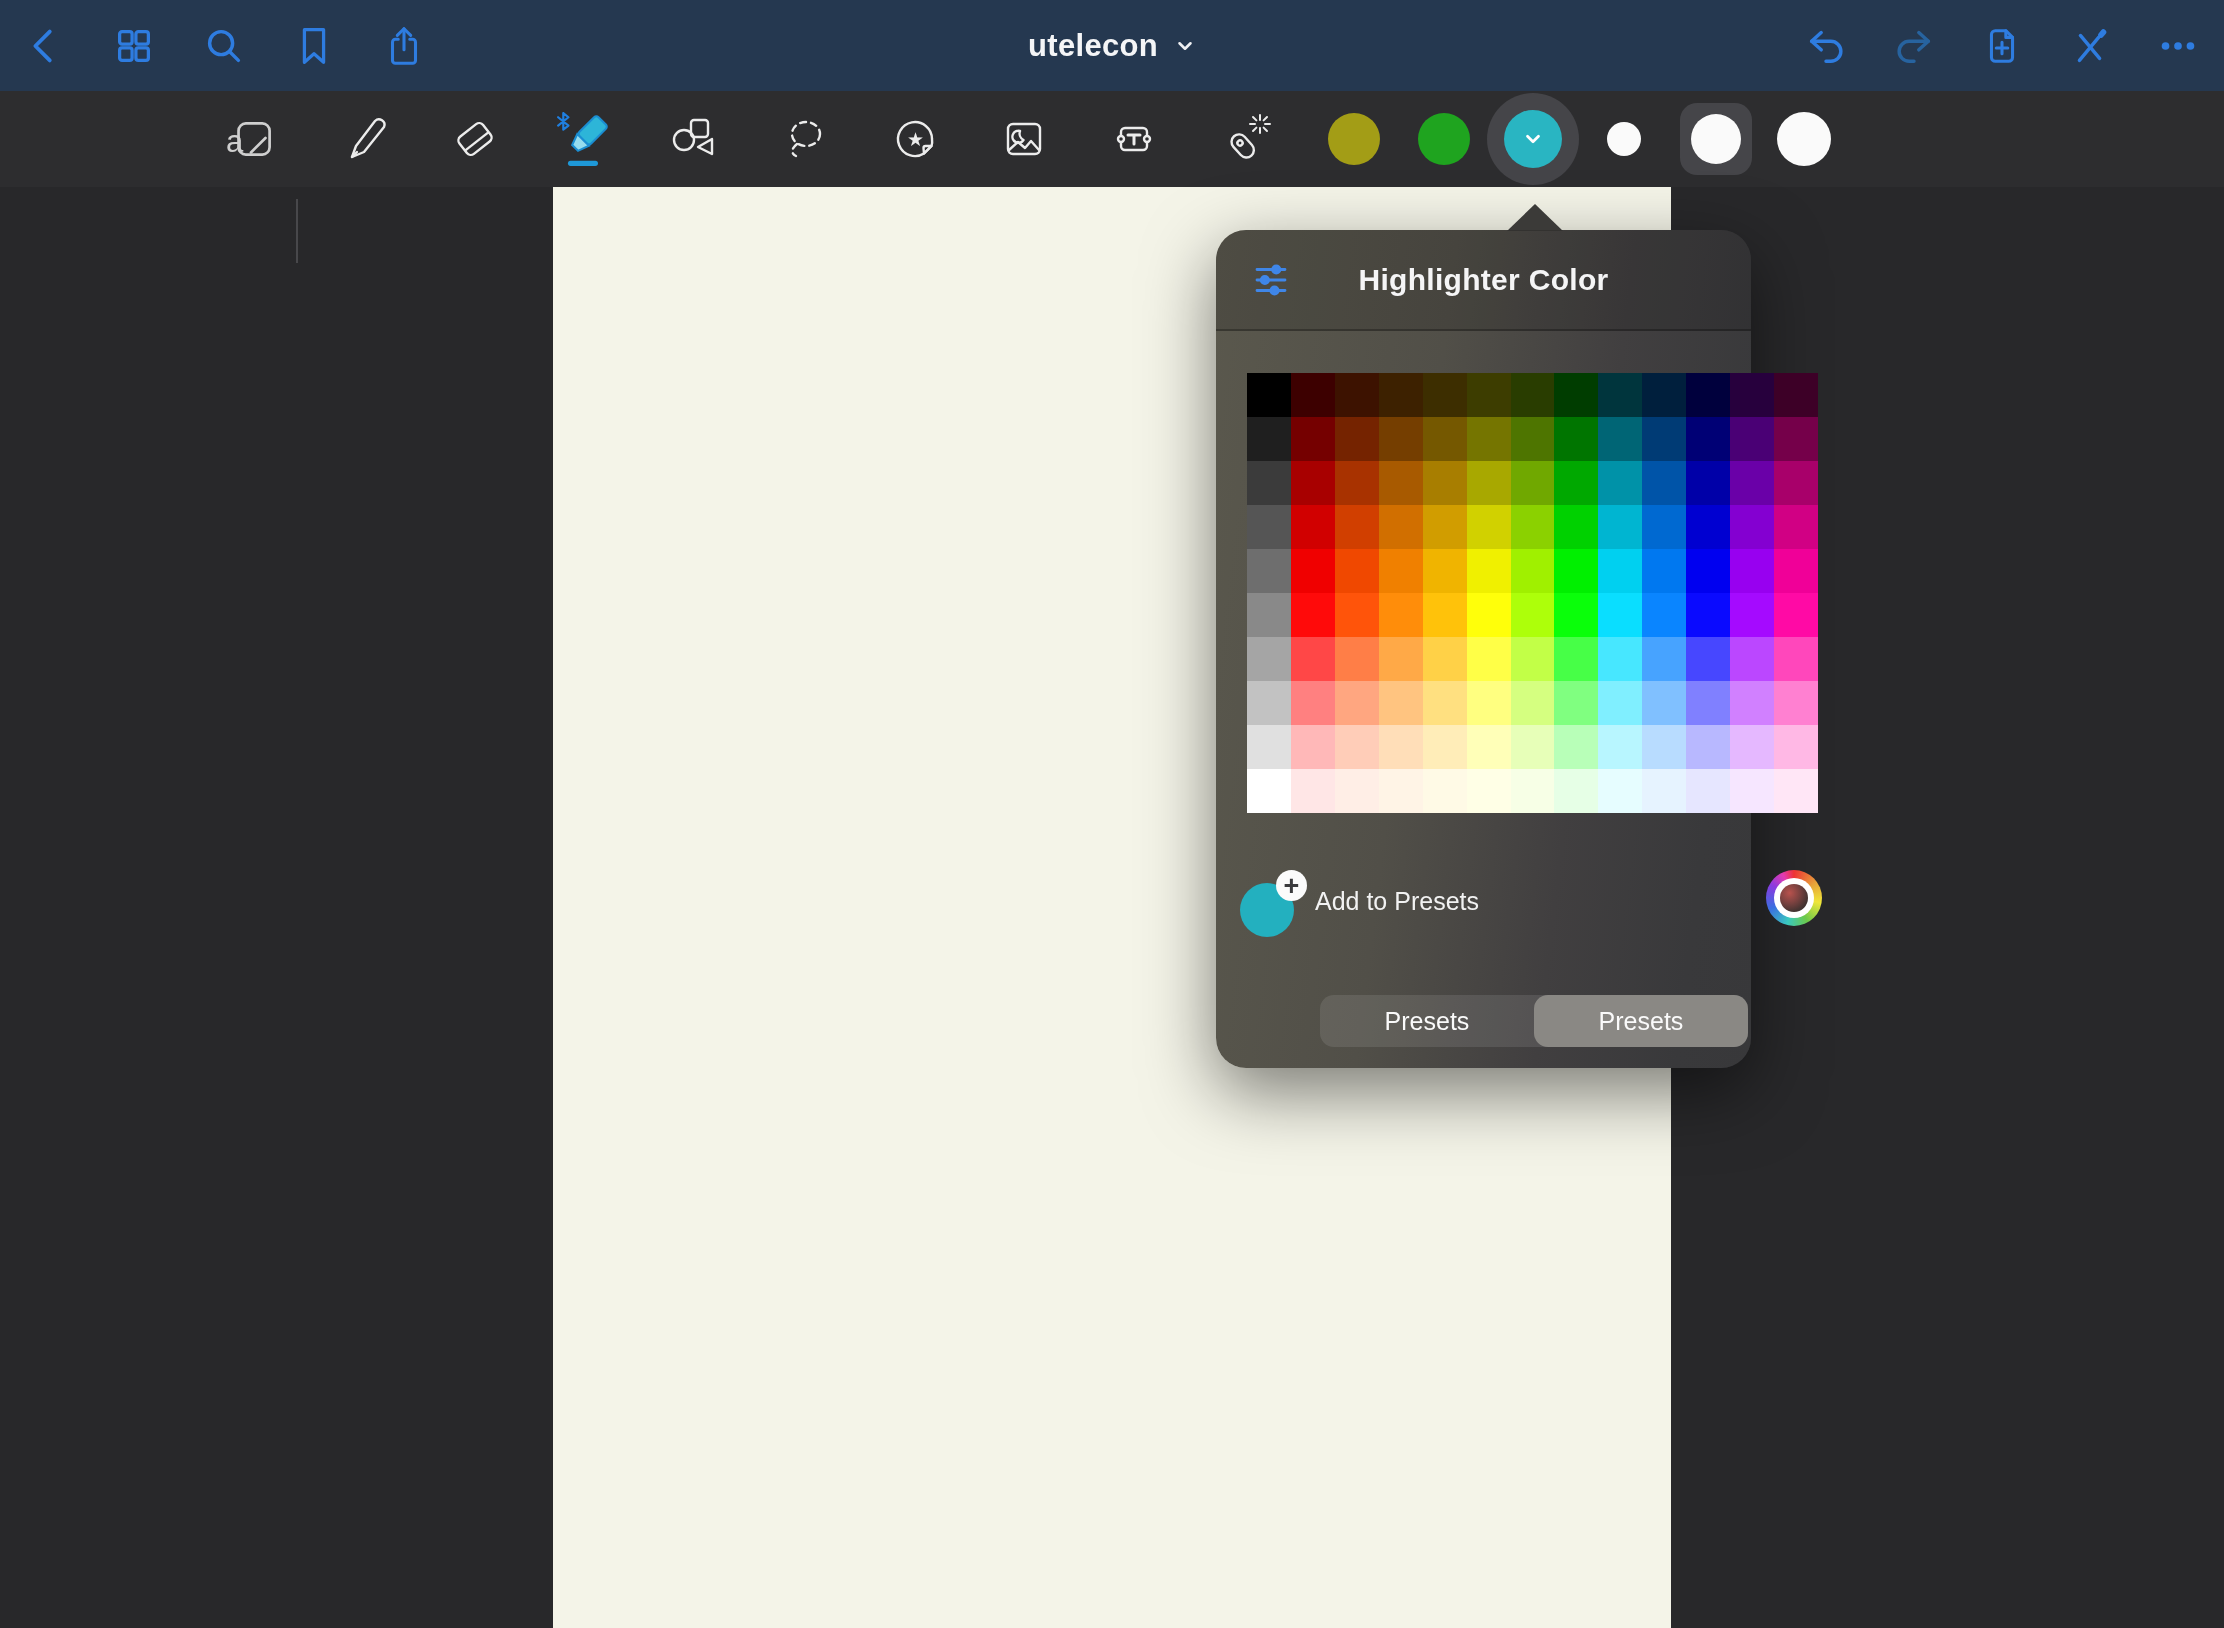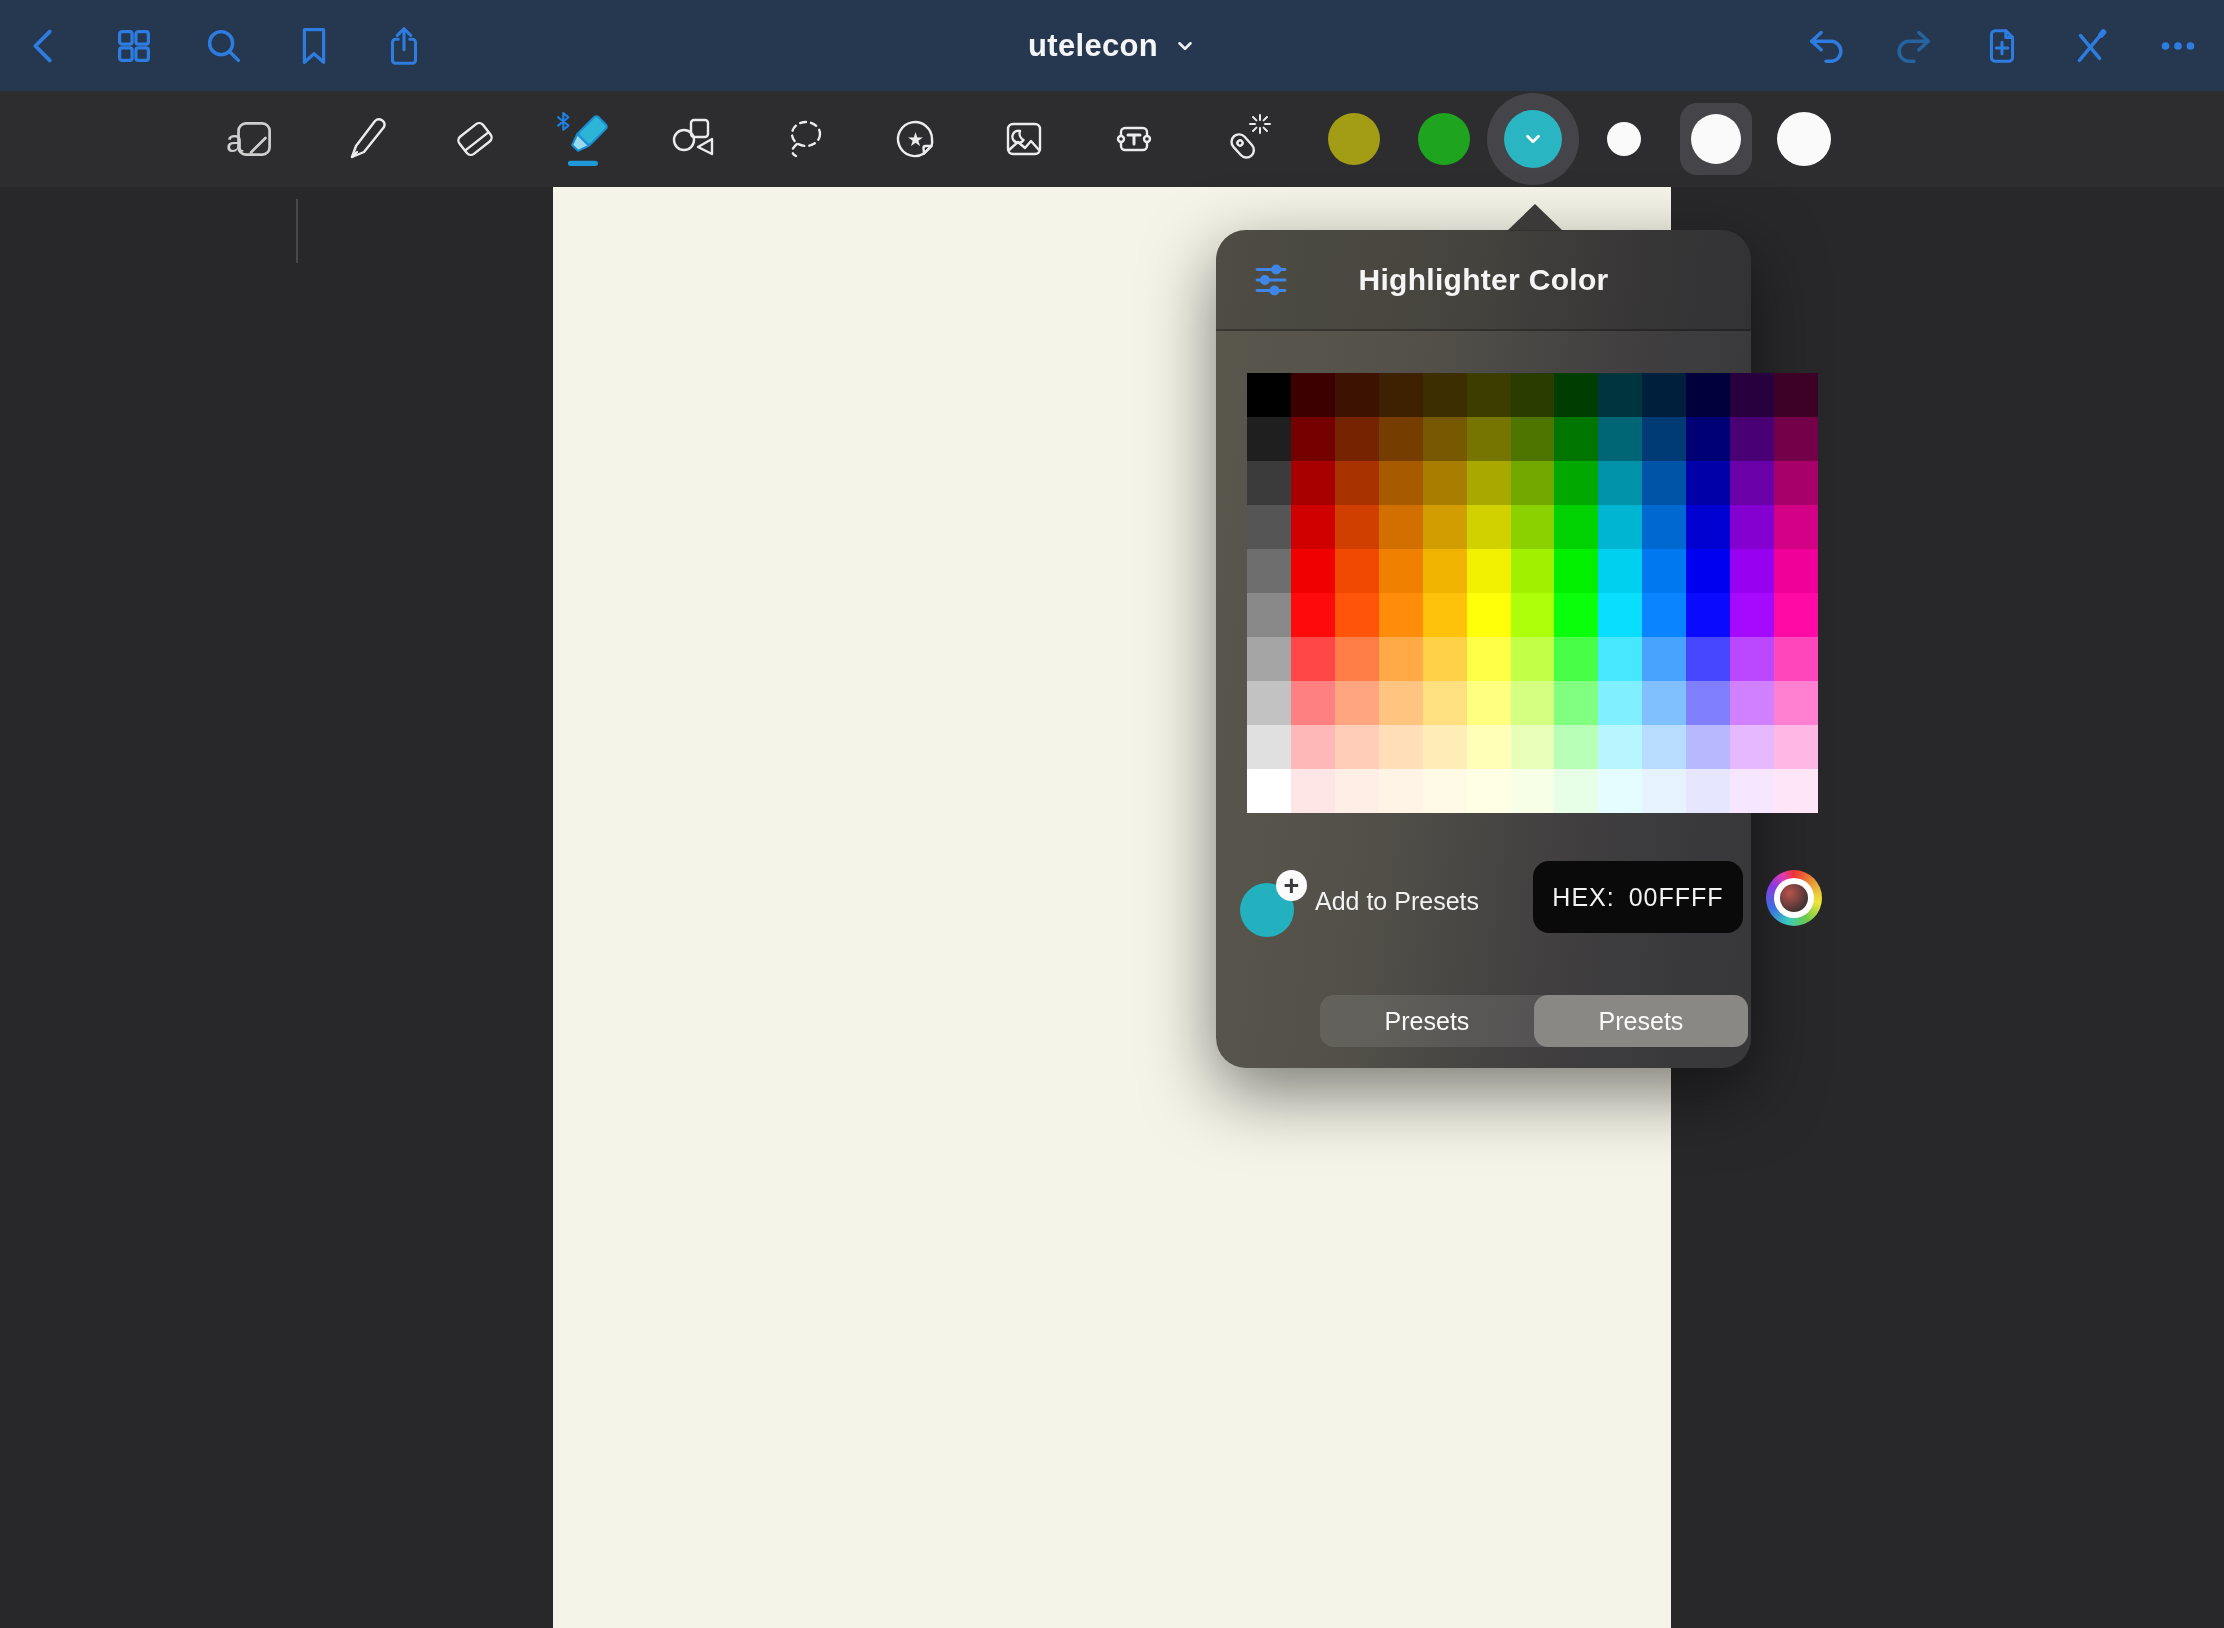--- a/index.html
+++ b/index.html
@@ -415,24 +415,20 @@
         <div class="grid-cell" style="background: rgb(246, 230, 255);"></div>
         <div class="grid-cell" style="background: rgb(255, 230, 246);"></div>
       </div>
 
     <div class="preview-wrap">
       <div class="preview-dot" style="background: rgb(35, 176, 191);"></div>
       <div class="plus-badge">+</div>
     </div>
     <div class="add-label">Add to Presets</div>
 
-    <div class="hex-field">
-      <span>HEX:</span>
-      <span>00FFFF</span>
-    </div>
 
     <div class="wheel">
       <div class="w-in">
         <div class="w-core"></div>
       </div>
     </div>
 
     <div class="segments">
       <div class="seg">Presets</div>
       <div class="seg sel">Presets</div>

